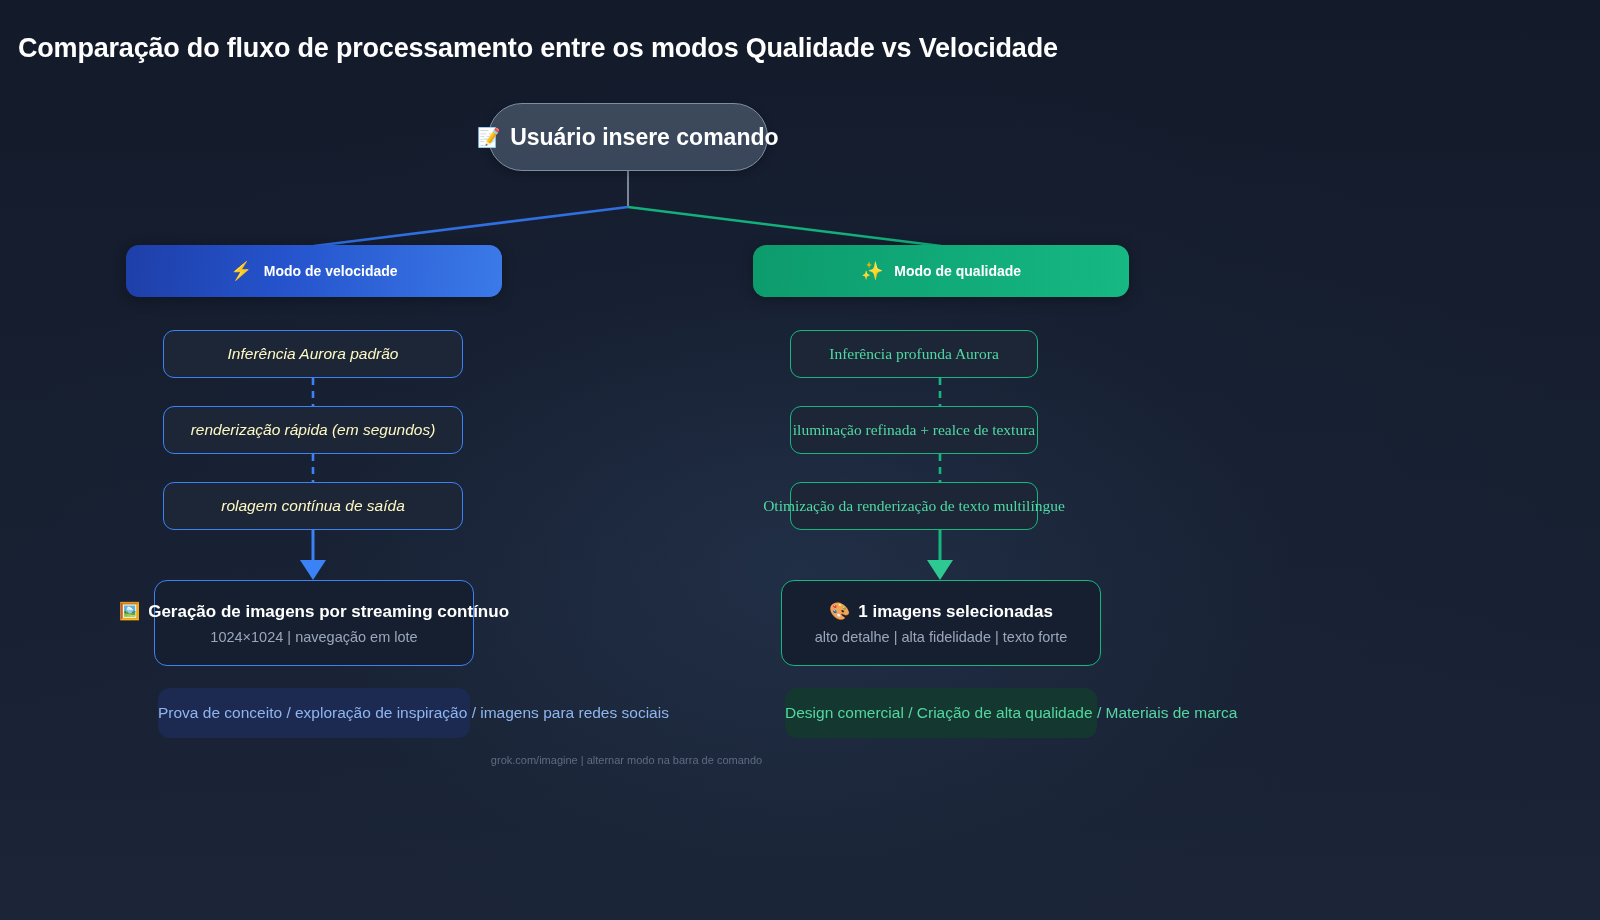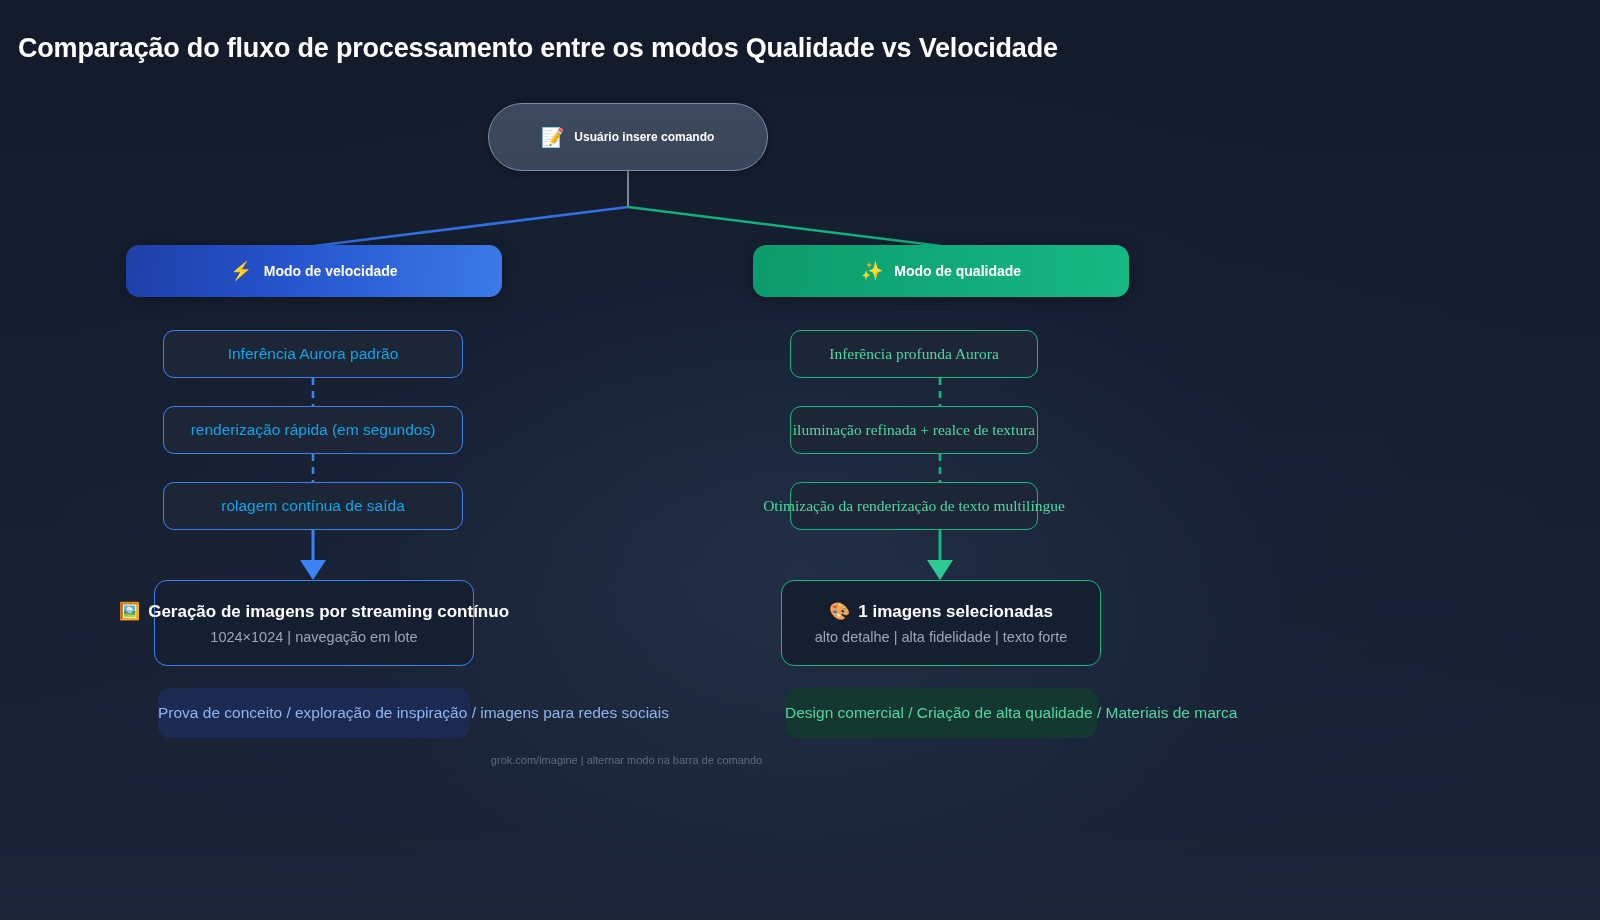--- a/index.html
+++ b/index.html
@@ -56,21 +56,21 @@
     border-radius: 34px;
     background: linear-gradient(180deg, #3d4a5c 0%, #39465a 100%);
     display: flex;
     align-items: center;
     justify-content: center;
     gap: 9px;
     box-shadow: 0 2px 10px rgba(0,0,0,0.28);
   }
   #root-node .rn-emoji { font-size: 19px; line-height: 1; }
   #root-node .rn-label {
-    font-size: 12px;
+    font-size: 23px;
     font-weight: bold;
     color: #ffffff;
     white-space: nowrap;
   }
 
   
   .mode-header {
     position: absolute;
     top: 245px;
     width: 376px;
@@ -108,21 +108,21 @@
     align-items: center;
     justify-content: center;
     overflow: visible;
   }
   .step-box .sb-label {
     font-size: 15.5px;
     white-space: nowrap;
     line-height: 1;
   }
   .col-speed .step-box { left: 163px; width: 300px; border: 1.6px solid #3b82f6; }
-  .col-speed .step-box .sb-label { color: #0ea5e9; }
+  .col-speed .step-box .sb-label { color: #fef9c3; font-style: italic; }
   .col-quality .step-box { left: 790px; width: 248px; border: 1.6px solid #14b87f; font-family: Liberation Serif, serif; }
   .col-quality .step-box .sb-label { color: #4fd9a3; }
 
   .step-1 { top: 330px; }
   .step-2 { top: 406px; }
   .step-3 { top: 482px; }
 
   
   .result-box {
     position: absolute;

